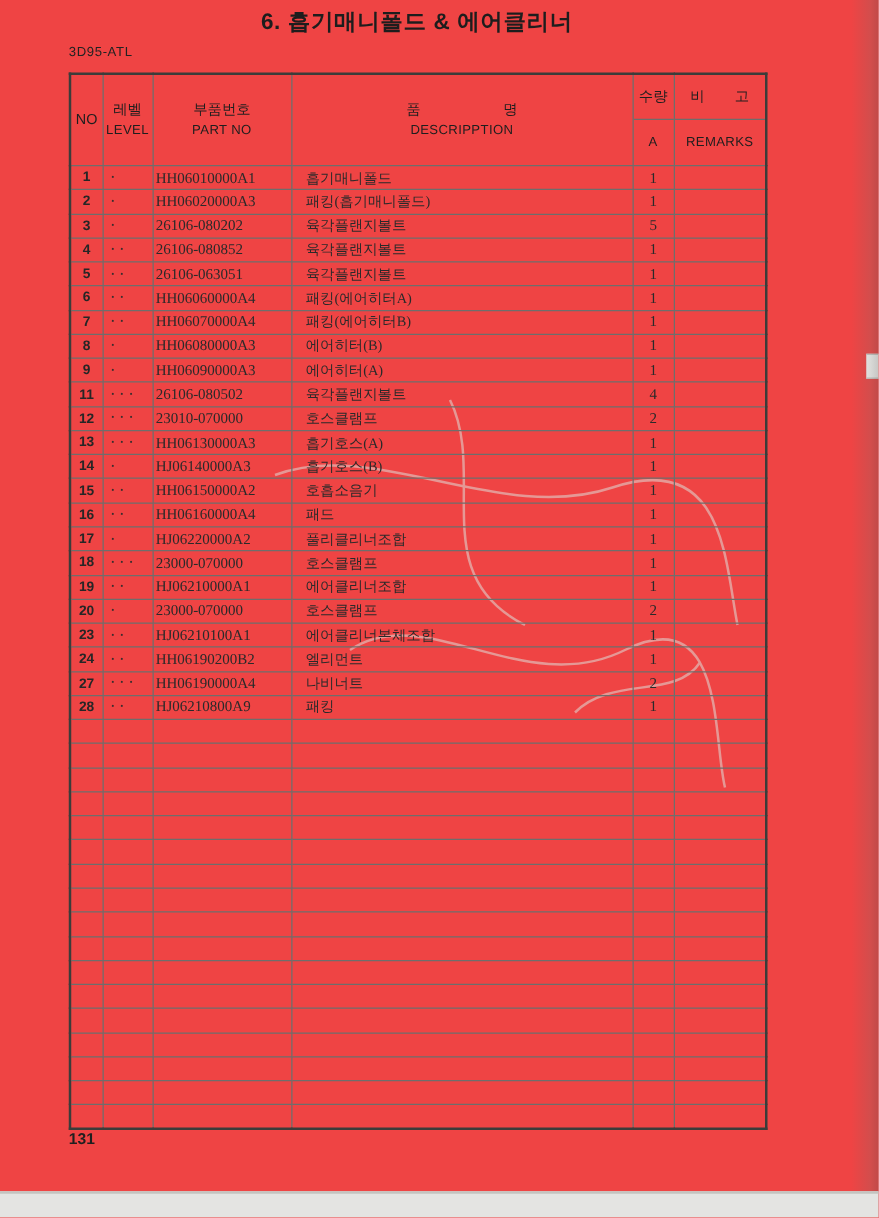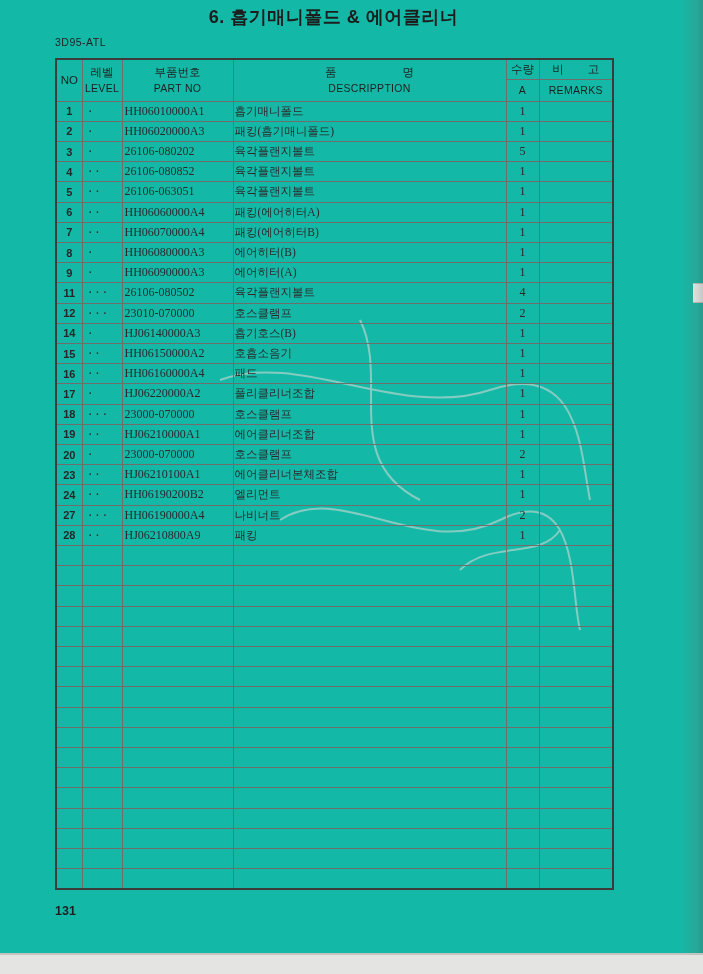--- a/index.html
+++ b/index.html
@@ -6,21 +6,21 @@
   html,body { width:703px; height:974px; }
   body {
     font-family:"Liberation Sans", sans-serif;
     background:#e8e8e6;
     color:#262626;
     overflow:hidden;
   }
   .scan-page {
     position:relative;
     width:703px; height:974px;
-    background:#14b8a6;
+    background:#ef4444;
     overflow:hidden;
   }
   
   .edge-shade-right {
     position:absolute; top:0; right:0; width:22px; height:974px;
     background:linear-gradient(to right, rgba(0,0,0,0), rgba(110,110,106,0.22) 70%, rgba(85,85,82,0.30));
     pointer-events:none;
   }
   .edge-notch {
     position:absolute; right:0; top:283px; width:10px; height:20px;
@@ -56,32 +56,32 @@
   table.parts { border:2px solid #3c3c3a; }
   thead tr { height:42px; }
   thead th {
     font-weight:400; font-size:11.5px; color:#1e1e1e;
     border-bottom:2px solid #4a4a48; vertical-align:middle; padding:0;
   }
   thead .en { font-size:10.5px; letter-spacing:.3px; }
   .two-line div { line-height:1.45; }
   th.splitcell { padding:0; }
   th.splitcell .half {
-    height:20px; display:flex; align-items:center; justify-content:center;
+    height:36px; display:flex; align-items:center; justify-content:center;
   }
   th.splitcell .half.top { border-bottom:1px solid #6e6e6c; }
   .spread { display:flex; justify-content:center; gap:66px; }
   .spread-sm { display:flex; justify-content:center; gap:24px; }
 
   tbody tr { height:19.27px; }
   tbody td { padding:0 2px; overflow:hidden; white-space:nowrap; border-color:#757573; }
   td.c-no { text-align:center; font-size:11px; font-weight:700; font-family:"Liberation Sans",sans-serif; }
   td.c-level { font-family:"Liberation Serif",serif; font-weight:700; font-size:10px; letter-spacing:4px; padding-left:6px; color:#2c2c2c; }
   td.c-partno { text-align:left; font-family:"Liberation Serif",serif; font-size:12px; color:#2a2a2a; }
-  td.c-description { padding-left:1px; font-family:"Liberation Serif",serif; font-size:11.5px; color:#2a2a2a; }
+  td.c-description { padding-left:11px; font-family:"Liberation Serif",serif; font-size:11.5px; color:#2a2a2a; }
   td.c-qty { text-align:center; font-family:"Liberation Serif",serif; font-size:12px; color:#2a2a2a; }
   td.c-remarks { }
 </style>
 </head>
 <body>
 
 <div class="scan-page">
 
   <svg class="ghost-bleed" width="440" height="420" viewBox="0 0 440 420">
     <g fill="none" stroke="#deddd8" stroke-width="2">
@@ -220,20 +220,28 @@
         </tr>
         <tr>
           <td class="c-no">12</td>
           <td class="c-level">···</td>
           <td class="c-partno">23010-070000</td>
           <td class="c-description">호스클램프</td>
           <td class="c-qty">2</td>
           <td class="c-remarks"></td>
         </tr>
         <tr>
+          <td class="c-no">13</td>
+          <td class="c-level">···</td>
+          <td class="c-partno">HH06130000A3</td>
+          <td class="c-description">흡기호스(A)</td>
+          <td class="c-qty">1</td>
+          <td class="c-remarks"></td>
+        </tr>
+        <tr>
           <td class="c-no">14</td>
           <td class="c-level">·</td>
           <td class="c-partno">HJ06140000A3</td>
           <td class="c-description">흡기호스(B)</td>
           <td class="c-qty">1</td>
           <td class="c-remarks"></td>
         </tr>
         <tr>
           <td class="c-no">15</td>
           <td class="c-level">··</td>

